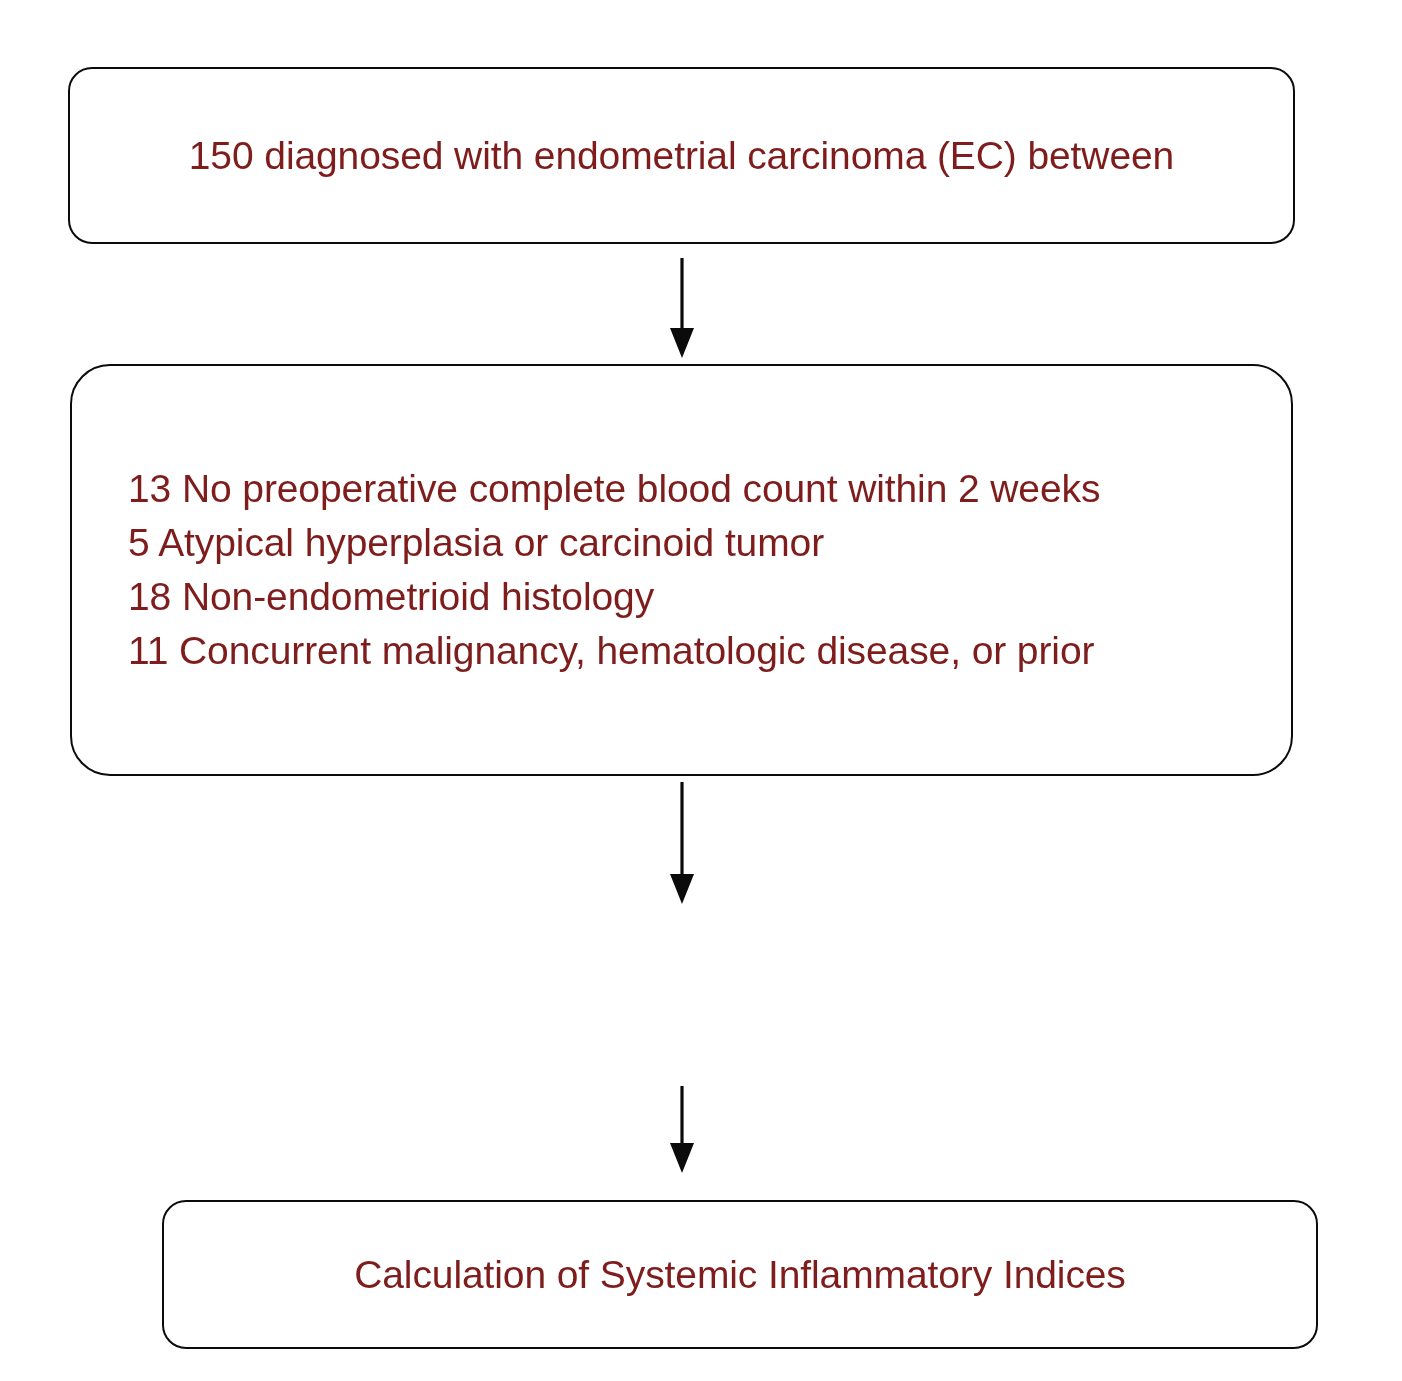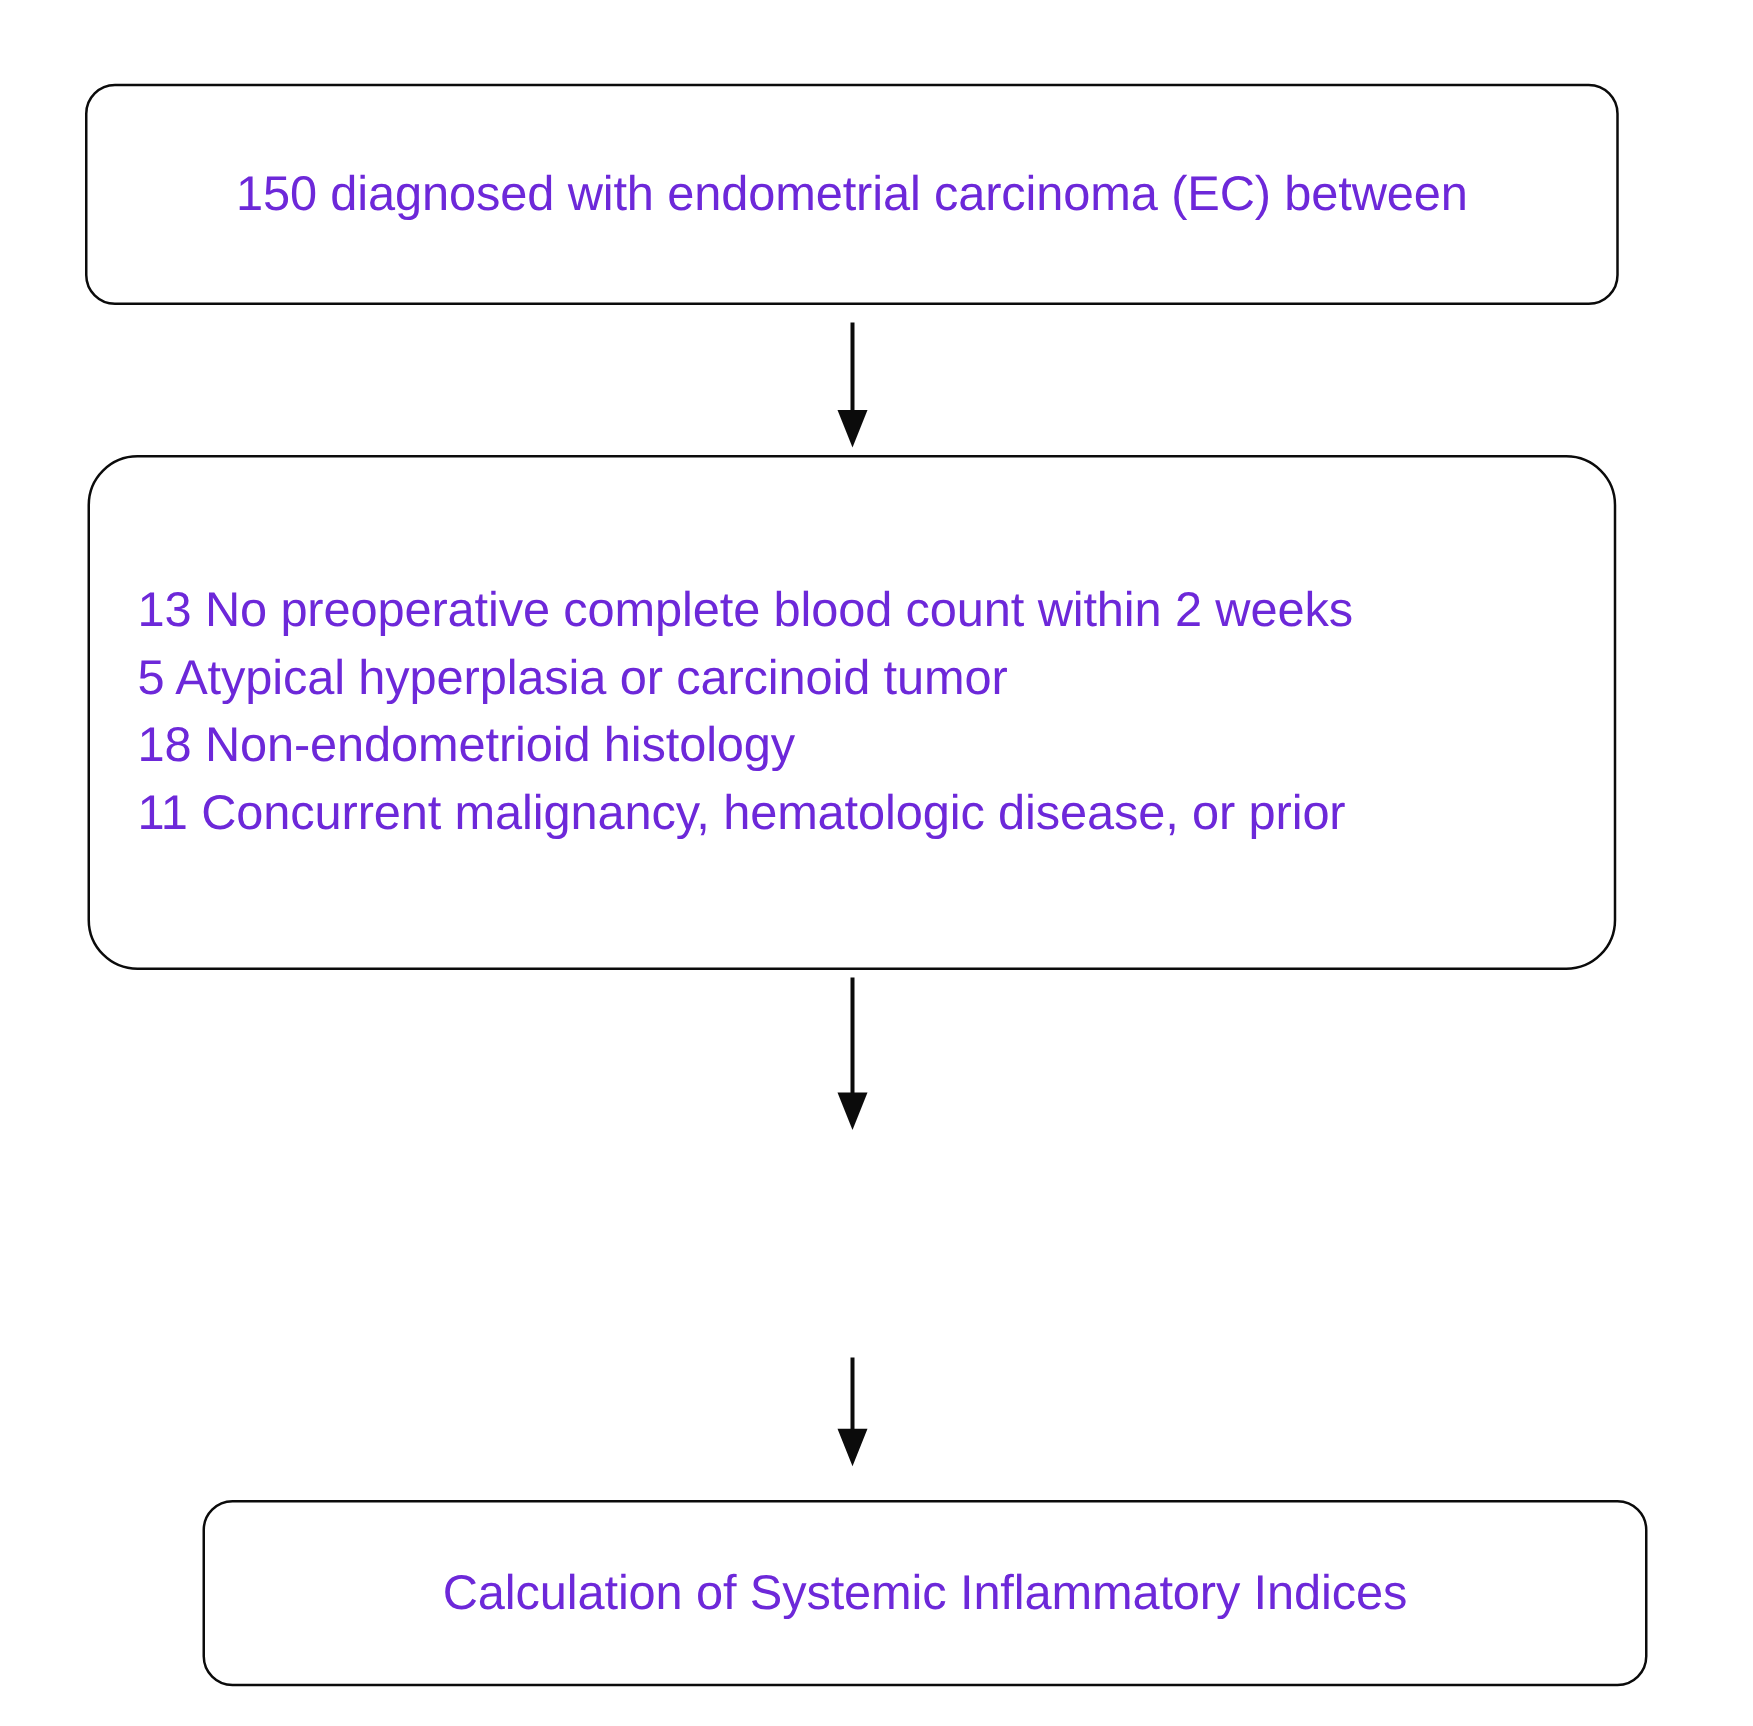--- a/index.html
+++ b/index.html
@@ -34,24 +34,24 @@
   .node.listed {
     align-items: flex-start;
     text-align: left;
   }
   .line {
     display: block;
     font-size: 39px;
     line-height: 54px;
     letter-spacing: -0.1px;
     white-space: pre;
-    color: #6d28d9;
+    color: #7f1d1d;
   }
   .node.listed .line {
-    padding-left: 38px;
+    padding-left: 56px;
   }
 
   
   #node-enrollment {
     left: 68px;  top: 67px;
     width: 1227px; height: 177px;
     border-radius: 24px;
   }
   #node-exclusions {
     left: 70px;  top: 364px;

